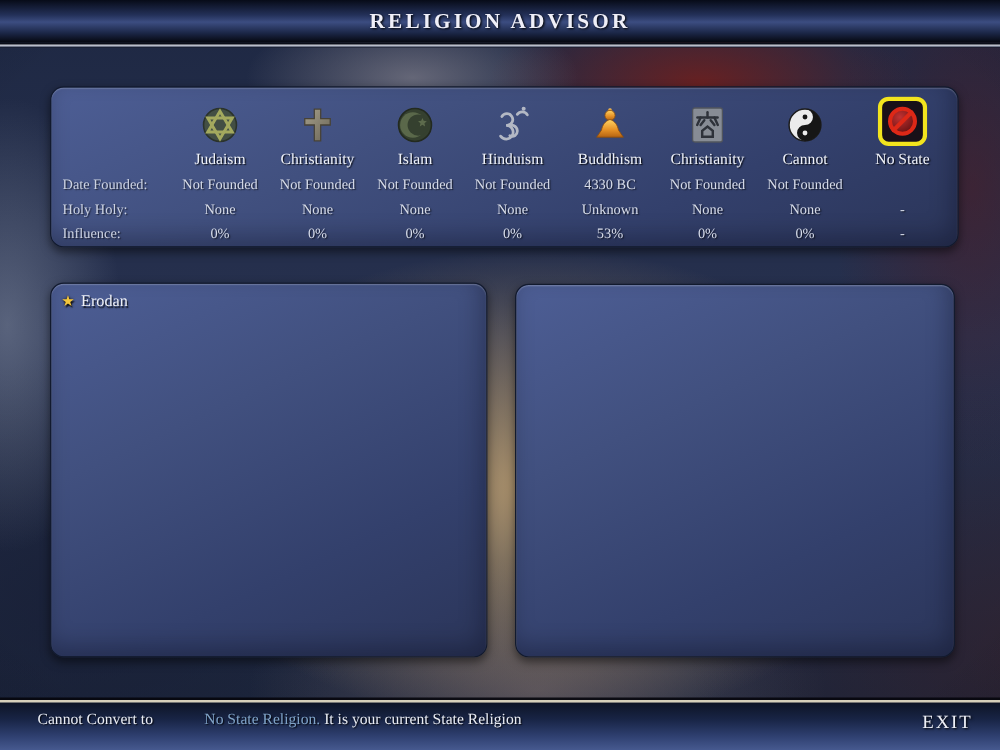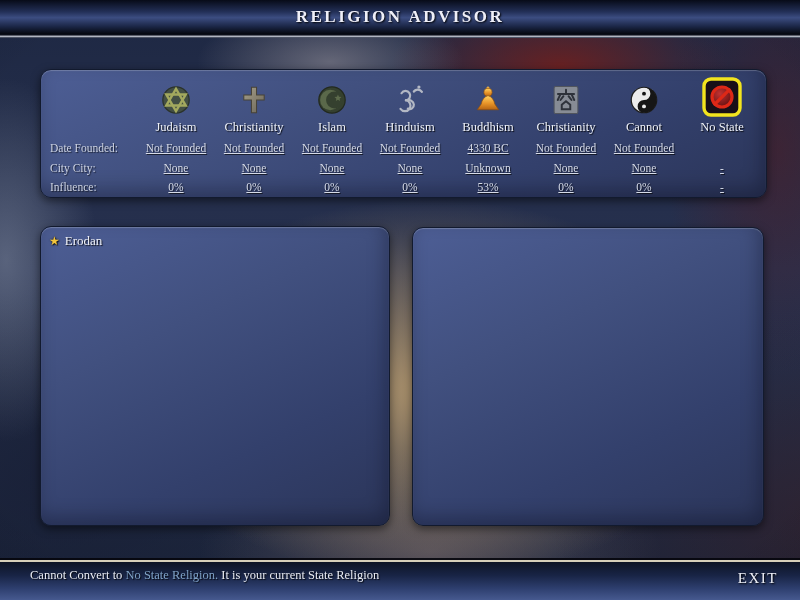--- a/index.html
+++ b/index.html
@@ -32,35 +32,35 @@
     background:linear-gradient(155deg,#4d5e95 0%,#41507f 35%,#33406c 70%,#2b3559 100%);
     box-shadow:inset 0 1px 1px rgba(255,255,255,.22), inset -4px -8px 18px rgba(0,0,15,.28), 0 3px 8px rgba(0,0,0,.5);}
   
   .religion-panel{left:40px;top:69px;width:725px;height:127px;}
   .rel-grid{display:grid;height:125px;padding:1px 5px 0 0;
     grid-template-columns:96px repeat(8,1fr);
     grid-template-rows:46px 21px 20px 19px 19px;align-items:center;}
   .icon-cell{display:flex;justify-content:center;align-items:flex-end;height:46px;cursor:pointer;}
   .name-cell{text-align:center;font-size:12.5px;color:#eef1f8;text-shadow:1px 1px 1px rgba(0,0,0,.85);}
   .label-cell{padding-left:9px;font-size:11.5px;color:#ccd2e1;text-shadow:1px 1px 1px rgba(0,0,0,.6);}
-  .value-cell{text-align:center;font-size:11.5px;color:#d6dbe8;text-shadow:1px 1px 1px rgba(0,0,0,.6);text-decoration:underline;}
+  .value-cell{text-align:center;font-size:11.5px;color:#d6dbe8;text-shadow:1px 1px 1px rgba(0,0,0,.6);}
   .ricon{display:block;}
   
   .civ-panel{left:40px;top:226px;width:348px;height:298px;}
   .detail-panel{left:412px;top:227px;width:350px;height:297px;}
   .civ-row{display:flex;align-items:center;gap:5px;padding:6px 0 0 8px;cursor:pointer;}
   .civ-star{font-size:12px;color:#f2c53d;text-shadow:0 0 2px #201800,1px 1px 1px rgba(0,0,0,.8);line-height:1;}
   .civ-name{font-size:13px;color:#f0f2f8;text-shadow:1px 1px 1px rgba(0,0,0,.8);}
   
   .status-bar{position:absolute;left:0;top:560px;width:800px;height:40px;z-index:3;
     border-top:2px solid #d6d0ba;box-shadow:0 -2px 0 rgba(5,6,12,.9);box-sizing:border-box;
     background:linear-gradient(180deg,#0d1425 0%,#182445 35%,#2e3f6f 70%,#46598f 100%);}
   .status-text{position:absolute;left:30px;top:6px;font-size:12.5px;color:#e9ecf3;
     text-shadow:1px 1px 1px rgba(0,0,0,.8);}
-  .status-link{color:#7fa2c6;}
+  .status-link{color:#7fa2c6;margin-left:38px;}
   .exit-button{position:absolute;right:22px;top:8px;font-size:15px;letter-spacing:1.5px;
     color:#eef0f8;text-shadow:1px 1px 2px #000;cursor:pointer;margin-left:48px;}
 </style>
 </head>
 <body>
 
 <div class="vignette"></div>
 
 <div class="title-bar">
   <span class="title-text">RELIGION ADVISOR</span>
@@ -170,21 +170,21 @@
     <div class="label-cell" style="grid-area:3/1">Date Founded:</div>
     <div class="value-cell" style="grid-area:3/2">Not Founded</div>
     <div class="value-cell" style="grid-area:3/3">Not Founded</div>
     <div class="value-cell" style="grid-area:3/4">Not Founded</div>
     <div class="value-cell" style="grid-area:3/5">Not Founded</div>
     <div class="value-cell" style="grid-area:3/6">4330 BC</div>
     <div class="value-cell" style="grid-area:3/7">Not Founded</div>
     <div class="value-cell" style="grid-area:3/8">Not Founded</div>
     <div class="value-cell" style="grid-area:3/9"></div>
 
-    <div class="label-cell" style="grid-area:4/1">City City:</div>
+    <div class="label-cell" style="grid-area:4/1">Holy Holy:</div>
     <div class="value-cell" style="grid-area:4/2">None</div>
     <div class="value-cell" style="grid-area:4/3">None</div>
     <div class="value-cell" style="grid-area:4/4">None</div>
     <div class="value-cell" style="grid-area:4/5">None</div>
     <div class="value-cell" style="grid-area:4/6">Unknown</div>
     <div class="value-cell" style="grid-area:4/7">None</div>
     <div class="value-cell" style="grid-area:4/8">None</div>
     <div class="value-cell" style="grid-area:4/9">-</div>
 
     <div class="label-cell" style="grid-area:5/1">Influence:</div>

